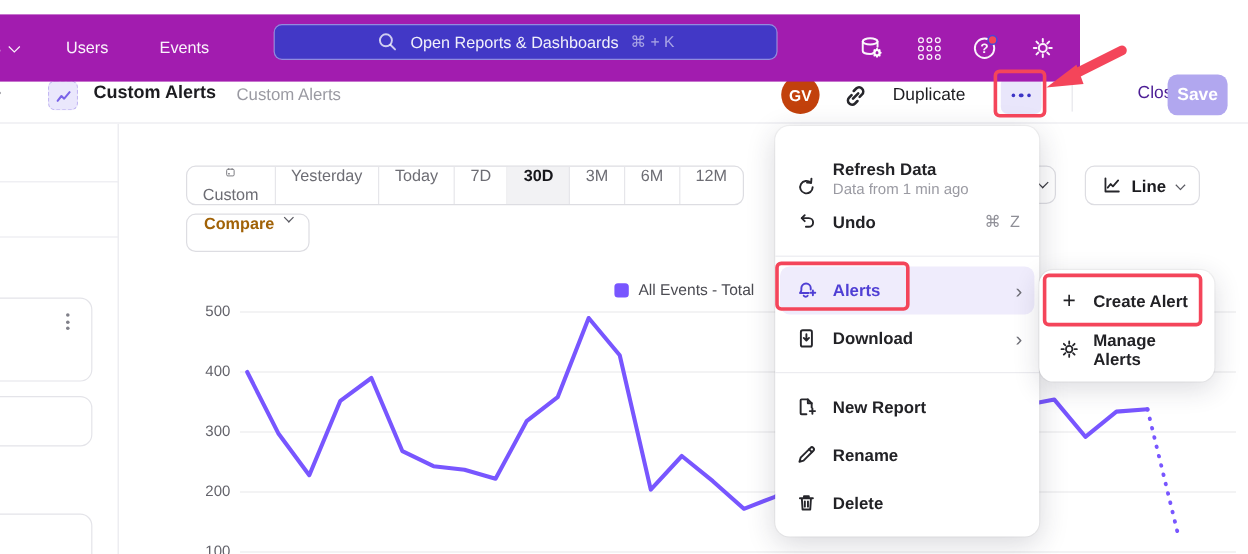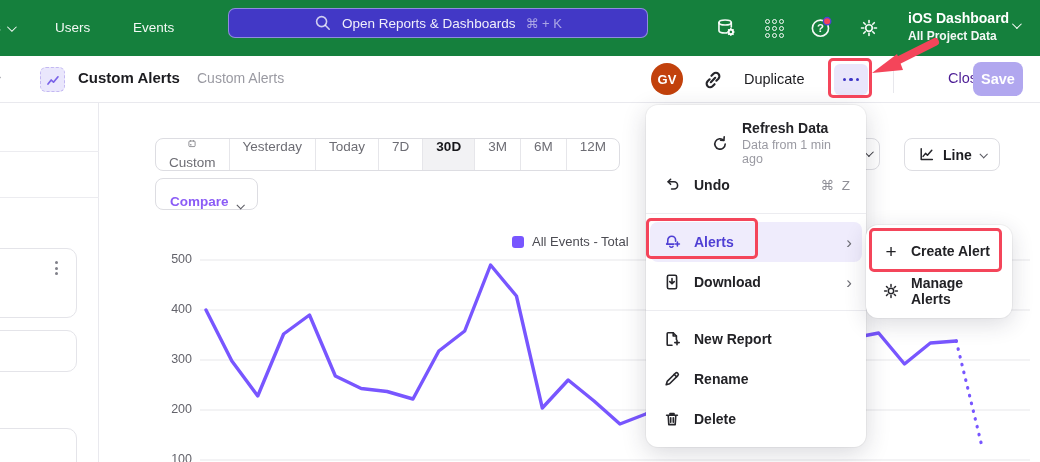--- a/index.html
+++ b/index.html
@@ -1,21 +1,21 @@
 <!DOCTYPE html>
 <html><head>
 <meta charset="utf-8">
 <style>
   * { margin:0; padding:0; box-sizing:border-box; }
   html,body { width:1040px; height:462px; overflow:hidden; background:#fff;
     font-family:"Liberation Sans","DejaVu Sans",sans-serif; }
   .app { position:relative; width:1040px; height:462px; background:#fff; overflow:hidden; }
 
   
-  .topbar { position:absolute; left:0; top:0; width:1040px; height:56px; background:#15803d; z-index:10; }
+  .topbar { position:absolute; left:0; top:12px; width:900px; height:56px; background:#a21caf; z-index:10; }
   .nav-item { position:absolute; top:14px; color:rgba(255,255,255,.95); font-size:13.5px; font-weight:500;
     line-height:28px; cursor:pointer; display:flex; align-items:center; gap:6px; }
   .chev { display:inline-block; width:7px; height:7px; border-right:1.7px solid currentColor;
     border-bottom:1.7px solid currentColor; transform:rotate(45deg) translateY(-2px); }
   .searchbar { position:absolute; left:228px; top:8px; width:420px; height:30px; border-radius:7px;
     background:#4238c6; border:1px solid rgba(255,255,255,.42); display:flex; align-items:center;
     justify-content:center; gap:10px; color:rgba(255,255,255,.92); cursor:text; }
   .searchbar .ph { font-size:13.5px; font-weight:500; }
   .searchbar .kbd { font-size:13px; color:rgba(255,255,255,.55); }
   .tb-icon { position:absolute; top:16px; width:24px; height:24px; display:flex; align-items:center;
@@ -57,22 +57,22 @@
   .kebab i { width:3px; height:3px; border-radius:50%; background:#808089; }
 
   
   .seg-control { position:absolute; left:155px; top:138px; height:33px; display:flex; align-items:stretch;
     border:1px solid #dddde2; border-radius:8px; background:#fff; z-index:2; overflow:hidden; }
   .seg { display:flex; align-items:center; gap:7px; padding:0 13px; font-size:13.5px; color:#6d6d74;
     border-right:1px solid #e6e6ea; cursor:pointer; white-space:nowrap;flex-direction:column; }
   .seg:last-child { border-right:none; }
   .seg.selected { background:#f2f2f4; color:#17171b; font-weight:700; }
   .compare-btn { position:absolute; left:155px; top:178px; height:32px; padding:0 14px; display:flex;
-    align-items:flex-end; gap:8px; border:1px solid #dddde2; border-radius:8px; background:#fff;
-    font-size:13.5px; font-weight:600; color:#8b5cf6; cursor:pointer; z-index:2; }
+    align-items:flex-start; gap:8px; border:1px solid #dddde2; border-radius:8px; background:#fff;
+    font-size:13.5px; font-weight:600; color:#a16207; cursor:pointer; z-index:2; }
   .compare-btn .chev, .linetype-btn .chev { color:#5a5a62; transform:rotate(45deg) translateY(-1px); width:6px; height:6px; }
   .hidden-dd { position:absolute; left:806px; top:138px; width:74px; height:32px; border:1px solid #dddde2;
     border-radius:8px; background:#fff; z-index:1; cursor:pointer; }
   .hidden-dd .chev { position:absolute; right:8px; top:11px; color:#3a3a40; }
   .linetype-btn { position:absolute; left:904px; top:138px; height:33px; padding:0 13px; display:flex;
     align-items:center; gap:8px; border:1px solid #dddde2; border-radius:8px; background:#fff;
     font-size:14px; font-weight:600; color:#1c1c20; cursor:pointer; z-index:2; }
 
   
   #chart-svg { position:absolute; left:0; top:0; width:1040px; height:462px; z-index:1; pointer-events:none; }
@@ -80,21 +80,21 @@
   .legend { position:absolute; left:512px; top:234px; display:flex; align-items:center; gap:8px; z-index:1; }
   .legend-swatch { width:12px; height:12px; border-radius:3px; }
   .legend-label { font-size:13px; color:#4c4c53; }
 
   
   .menu { position:absolute; left:646px; top:105px; width:220px; height:342px; background:#fff;
     border-radius:12px; box-shadow:0 6px 24px rgba(40,40,60,.18), 0 0 0 1px rgba(0,0,0,.04);
     z-index:40; padding-top:8px; }
   .menu-item { display:flex; align-items:center; gap:13px; height:40px; padding:0 14px 0 17px;
     font-size:14px; font-weight:600; color:#222226; cursor:pointer; }
-  .menu-item.two-line { height:52px; align-items:center; padding-top:7px;margin-left:48px; }
+  .menu-item.two-line { height:52px; align-items:flex-end; padding-top:7px; }
   .mi-icon { width:18px; height:18px; flex:none; display:flex; align-items:center; justify-content:center; }
   .mi-body { display:flex; flex-direction:column; gap:2px; flex:1; }
   .mi-sub { font-size:12.5px; font-weight:400; color:#9a9aa2; }
   .mi-shortcut { font-size:13.5px; font-weight:400; color:#8f8f97; letter-spacing:2px; }
   .mi-chevron { color:#6f6f77; font-size:17px; line-height:1; font-weight:400; }
   .menu-div { height:1px; background:#ececf0; margin:8px 0; }
   .menu-item.highlighted { background:#efecfc; border-radius:8px; margin:0 4px; padding:0 10px 0 13px; color:#4f3fd4; }
 
   
   .submenu { position:absolute; left:866px; top:225px; width:146px; height:93px; background:#fff;

